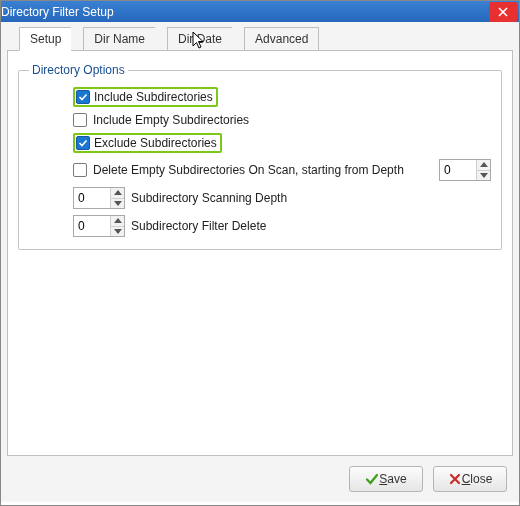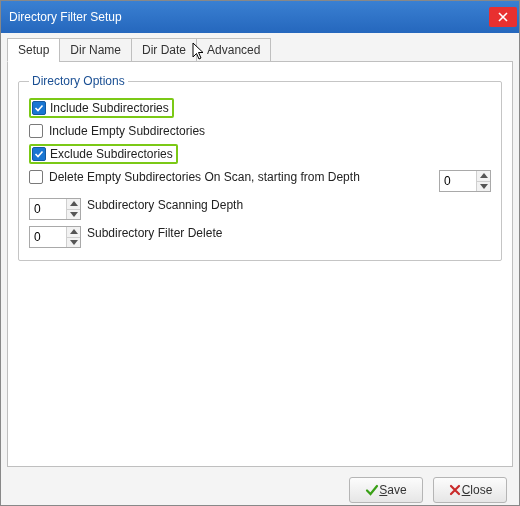--- a/index.html
+++ b/index.html
@@ -9,25 +9,24 @@
     font-size: 12px;
     background: #fff;
     width: 520px;
     height: 506px;
     overflow: hidden;
     border: 1px solid #888;
   }
   .titlebar {
     background: linear-gradient(to bottom, #3a80d2, #2567bd);
     color: #fff;
-    height: 32px;
+    height: 21px;
     display: flex;
     align-items: center;
     justify-content: space-between;
-    padding-left: 8px;
     font-size: 12px;
   }
   .titlebar .title { font-weight: normal; }
   .close-btn {
     width: 28px;
     height: 20px;
     margin: 2px 2px 2px 0;
     background: #e83030;
     display: flex;
     align-items: center;
@@ -52,20 +51,21 @@
   .tab {
     padding: 4px 10px;
     border: 1px solid #bfbfbf;
     border-bottom: none;
     background: #f4f4f4;
     color: #333;
     border-right: none;
     position: relative;
     top: 1px;
     cursor: pointer;
+    margin-left: 12px;
   }
   .tab:last-child { border-right: 1px solid #bfbfbf; }
   .tab.active {
     background: #fff;
     border-bottom: 1px solid #fff;
     z-index: 2;
   }
   .tab-panel {
     border: 1px solid #bfbfbf;
     background: #fff;
@@ -79,23 +79,24 @@
     padding: 10px 10px 12px 10px;
     margin: 0;
   }
   fieldset.group legend {
     color: #1a4f93;
     font-size: 12px;
     padding: 0 3px;
   }
   .row {
     display: flex;
-    align-items: flex-start;
+    align-items: center;
     gap: 6px;
     margin-bottom: 6px;
+    margin-left: 44px;
   }
   .hl {
     border: 2px solid #7bc916;
     border-radius: 2px;
     padding: 1px 3px 1px 1px;
     display: inline-flex;
     align-items: center;
     gap: 4px;
   }
   .cb {

